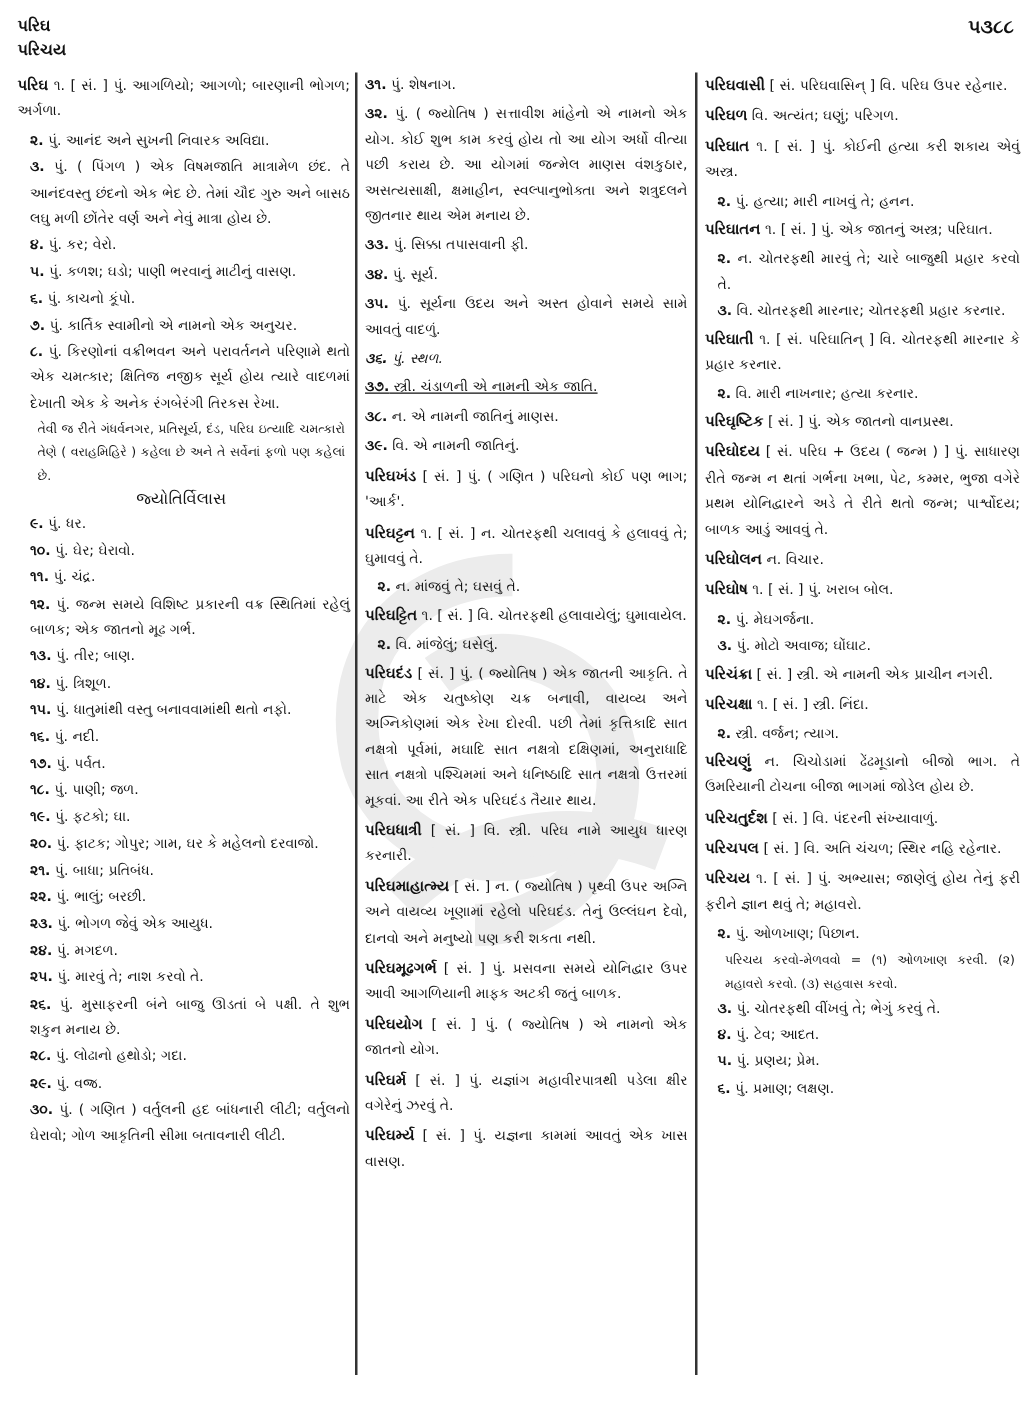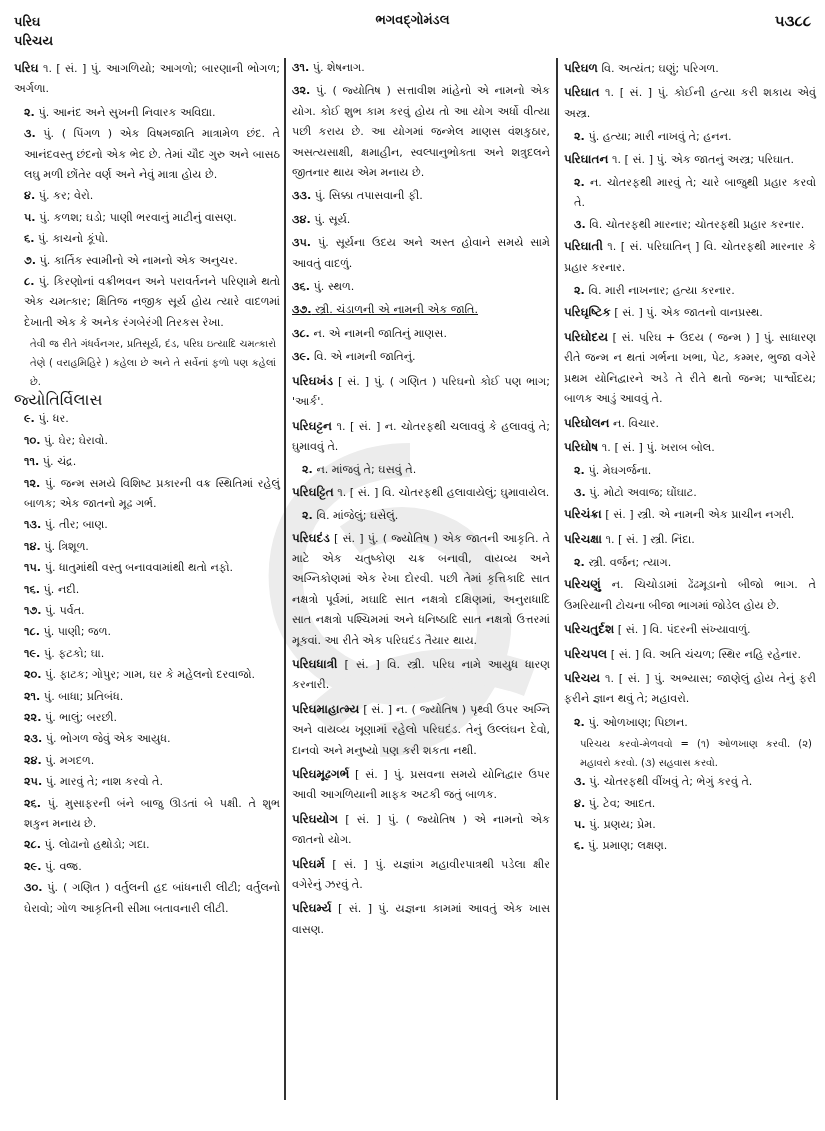--- a/index.html
+++ b/index.html
@@ -23,39 +23,38 @@
   .col3 { left: 564px; width: 252px; }
   .rule { position: absolute; top: 0; width: 1.5px; height: 1042px; background: #333; }
   .rule1 { left: 284px; }
   .rule2 { left: 556px; }
 
   .entry { margin: 0 0 3px 0; text-align: justify; }
   .sense { margin: 0 0 1px 10px; text-align: justify; }
   .hw { font-weight: bold; font-size: 12px; }
   .num { font-weight: bold; }
   .quote { margin: 0 4px 0 16px; font-size: 10px; line-height: 19px; text-align: justify; }
-  .source { text-align: left; font-size: 16px; line-height: 18px; margin-right: 4px; }
+  .source { text-align: center; font-size: 13px; line-height: 18px; margin-right: 4px; }
 </style>
 </head>
 <body>
 
 <svg class="watermark" viewBox="0 0 360 360">
   <g fill="none" stroke="#ececec" stroke-width="34">
     <path d="M180 40 C 90 40, 40 110, 60 190 C 80 260, 170 290, 230 250"></path>
     <path d="M120 120 C 160 90, 240 100, 260 170 C 280 240, 230 320, 150 320"></path>
     <path d="M90 300 C 140 250, 220 230, 300 260"></path>
   </g>
 </svg>
 
 <div class="header">
   <div class="guide">
     <div>પરિઘ</div>
     <div>પરિચય</div>
   </div>
-  <div class="title">ભગવદ્ગોમંડલ</div>
   <div class="pageno">૫૩૮૮</div>
 </div>
 
 <div class="columns">
   <div class="rule rule1"></div>
   <div class="rule rule2"></div>
   <div class="col col1">
       <div class="entry"><span class="hw">પરિઘ</span><span> ૧. [ સં. ] પું. આગળિયો; આગળો; બારણાની ભોગળ; અર્ગળા.</span></div>
       <div class="sense"><span class="num">૨.</span><span> પું. આનંદ અને સુખની નિવારક અવિદ્યા.</span></div>
       <div class="sense"><span class="num">૩.</span><span> પું. ( પિંગળ ) એક વિષમજાતિ માત્રામેળ છંદ. તે આનંદવસ્તુ છંદનો એક ભેદ છે. તેમાં ચૌદ ગુરુ અને બાસઠ લઘુ મળી છોંતેર વર્ણ અને નેવું માત્રા હોય છે.</span></div>
@@ -87,38 +86,39 @@
       <div class="sense"><span class="num">૨૮.</span><span> પું. લોઢાનો હથોડો; ગદા.</span></div>
       <div class="sense"><span class="num">૨૯.</span><span> પું. વજ્ર.</span></div>
       <div class="sense"><span class="num">૩૦.</span><span> પું. ( ગણિત ) વર્તુલની હદ બાંધનારી લીટી; વર્તુલનો ઘેરાવો; ગોળ આકૃતિની સીમા બતાવનારી લીટી.</span></div>
     </div>
   <div class="col col2">
       <div class="entry" style="margin-left: 0px;"><span class="num">૩૧.</span><span> પું. શેષનાગ.</span></div>
       <div class="entry" style="margin-left: 0px;"><span class="num">૩૨.</span><span> પું. ( જ્યોતિષ ) સત્તાવીશ માંહેનો એ નામનો એક યોગ. કોઈ શુભ કામ કરવું હોય તો આ યોગ અર્ધો વીત્યા પછી કરાય છે. આ યોગમાં જન્મેલ માણસ વંશકુઠાર, અસત્યસાક્ષી, ક્ષમાહીન, સ્વલ્પાનુભોક્તા અને શત્રુદલને જીતનાર થાય એમ મનાય છે.</span></div>
       <div class="entry" style="margin-left: 0px;"><span class="num">૩૩.</span><span> પું. સિક્કા તપાસવાની ફી.</span></div>
       <div class="entry" style="margin-left: 0px;"><span class="num">૩૪.</span><span> પું. સૂર્ય.</span></div>
       <div class="entry" style="margin-left: 0px;"><span class="num">૩૫.</span><span> પું. સૂર્યના ઉદય અને અસ્ત હોવાને સમયે સામે આવતું વાદળું.</span></div>
-      <div class="entry" style="margin-left: 0px;"><span class="num">૩૬.</span><span> પું. સ્થળ.</span></div>
+      <div class="entry" style="margin-left: 0px; font-style: italic;"><span class="num">૩૬.</span><span> પું. સ્થળ.</span></div>
       <div class="entry" style="margin-left: 0px; text-decoration: underline;"><span class="num">૩૭.</span><span> સ્ત્રી. ચંડાળની એ નામની એક જાતિ.</span></div>
       <div class="entry" style="margin-left: 0px;"><span class="num">૩૮.</span><span> ન. એ નામની જાતિનું માણસ.</span></div>
       <div class="entry" style="margin-left: 0px;"><span class="num">૩૯.</span><span> વિ. એ નામની જાતિનું.</span></div>
       <div class="entry"><span class="hw">પરિઘખંડ</span><span> [ સં. ] પું. ( ગણિત ) પરિઘનો કોઈ પણ ભાગ; 'આર્ક'.</span></div>
       <div class="entry"><span class="hw">પરિઘટ્ટન</span><span> ૧. [ સં. ] ન. ચોતરફથી ચલાવવું કે હલાવવું તે; ઘુમાવવું તે.</span></div>
       <div class="sense"><span class="num">૨.</span><span> ન. માંજવું તે; ઘસવું તે.</span></div>
       <div class="entry"><span class="hw">પરિઘટ્ટિત</span><span> ૧. [ સં. ] વિ. ચોતરફથી હલાવાયેલું; ઘુમાવાયેલ.</span></div>
       <div class="sense"><span class="num">૨.</span><span> વિ. માંજેલું; ઘસેલું.</span></div>
       <div class="entry"><span class="hw">પરિઘદંડ</span><span> [ સં. ] પું. ( જ્યોતિષ ) એક જાતની આકૃતિ. તે માટે એક ચતુષ્કોણ ચક્ર બનાવી, વાયવ્ય અને અગ્નિકોણમાં એક રેખા દોરવી. પછી તેમાં કૃત્તિકાદિ સાત નક્ષત્રો પૂર્વમાં, મઘાદિ સાત નક્ષત્રો દક્ષિણમાં, અનુરાધાદિ સાત નક્ષત્રો પશ્ચિમમાં અને ધનિષ્ઠાદિ સાત નક્ષત્રો ઉત્તરમાં મૂકવાં. આ રીતે એક પરિઘદંડ તૈયાર થાય.</span></div>
       <div class="entry"><span class="hw">પરિઘધાત્રી</span><span> [ સં. ] વિ. સ્ત્રી. પરિઘ નામે આયુધ ધારણ કરનારી.</span></div>
       <div class="entry"><span class="hw">પરિઘમાહાત્મ્ય</span><span> [ સં. ] ન. ( જ્યોતિષ ) પૃથ્વી ઉપર અગ્નિ અને વાયવ્ય ખૂણામાં રહેલો પરિઘદંડ. તેનું ઉલ્લંઘન દેવો, દાનવો અને મનુષ્યો પણ કરી શકતા નથી.</span></div>
       <div class="entry"><span class="hw">પરિઘમૂઢગર્ભ</span><span> [ સં. ] પું. પ્રસવના સમયે યોનિદ્વાર ઉપર આવી આગળિયાની માફક અટકી જતું બાળક.</span></div>
       <div class="entry"><span class="hw">પરિઘયોગ</span><span> [ સં. ] પું. ( જ્યોતિષ ) એ નામનો એક જાતનો યોગ.</span></div>
       <div class="entry"><span class="hw">પરિઘર્મ</span><span> [ સં. ] પું. યજ્ઞાંગ મહાવીરપાત્રથી પડેલા ક્ષીર વગેરેનું ઝરવું તે.</span></div>
       <div class="entry"><span class="hw">પરિઘર્મ્ય</span><span> [ સં. ] પું. યજ્ઞના કામમાં આવતું એક ખાસ વાસણ.</span></div>
     </div>
   <div class="col col3">
+      <div class="entry"><span class="hw">પરિઘવાસી</span><span> [ સં. પરિઘવાસિન્ ] વિ. પરિઘ ઉપર રહેનાર.</span></div>
       <div class="entry"><span class="hw">પરિઘળ</span><span> વિ. અત્યંત; ઘણું; પરિગળ.</span></div>
       <div class="entry"><span class="hw">પરિઘાત</span><span> ૧. [ સં. ] પું. કોઈની હત્યા કરી શકાય એવું અસ્ત્ર.</span></div>
       <div class="sense"><span class="num">૨.</span><span> પું. હત્યા; મારી નાખવું તે; હનન.</span></div>
       <div class="entry"><span class="hw">પરિઘાતન</span><span> ૧. [ સં. ] પું. એક જાતનું અસ્ત્ર; પરિઘાત.</span></div>
       <div class="sense"><span class="num">૨.</span><span> ન. ચોતરફથી મારવું તે; ચારે બાજુથી પ્રહાર કરવો તે.</span></div>
       <div class="sense"><span class="num">૩.</span><span> વિ. ચોતરફથી મારનાર; ચોતરફથી પ્રહાર કરનાર.</span></div>
       <div class="entry"><span class="hw">પરિઘાતી</span><span> ૧. [ સં. પરિઘાતિન્ ] વિ. ચોતરફથી મારનાર કે પ્રહાર કરનાર.</span></div>
       <div class="sense"><span class="num">૨.</span><span> વિ. મારી નાખનાર; હત્યા કરનાર.</span></div>
       <div class="entry"><span class="hw">પરિઘૃષ્ટિક</span><span> [ સં. ] પું. એક જાતનો વાનપ્રસ્થ.</span></div>
       <div class="entry"><span class="hw">પરિઘોદય</span><span> [ સં. પરિઘ + ઉદય ( જન્મ ) ] પું. સાધારણ રીતે જન્મ ન થતાં ગર્ભના ખભા, પેટ, કમ્મર, ભુજા વગેરે પ્રથમ યોનિદ્વારને અડે તે રીતે થતો જન્મ; પાર્શ્વોદય; બાળક આડું આવવું તે.</span></div>

